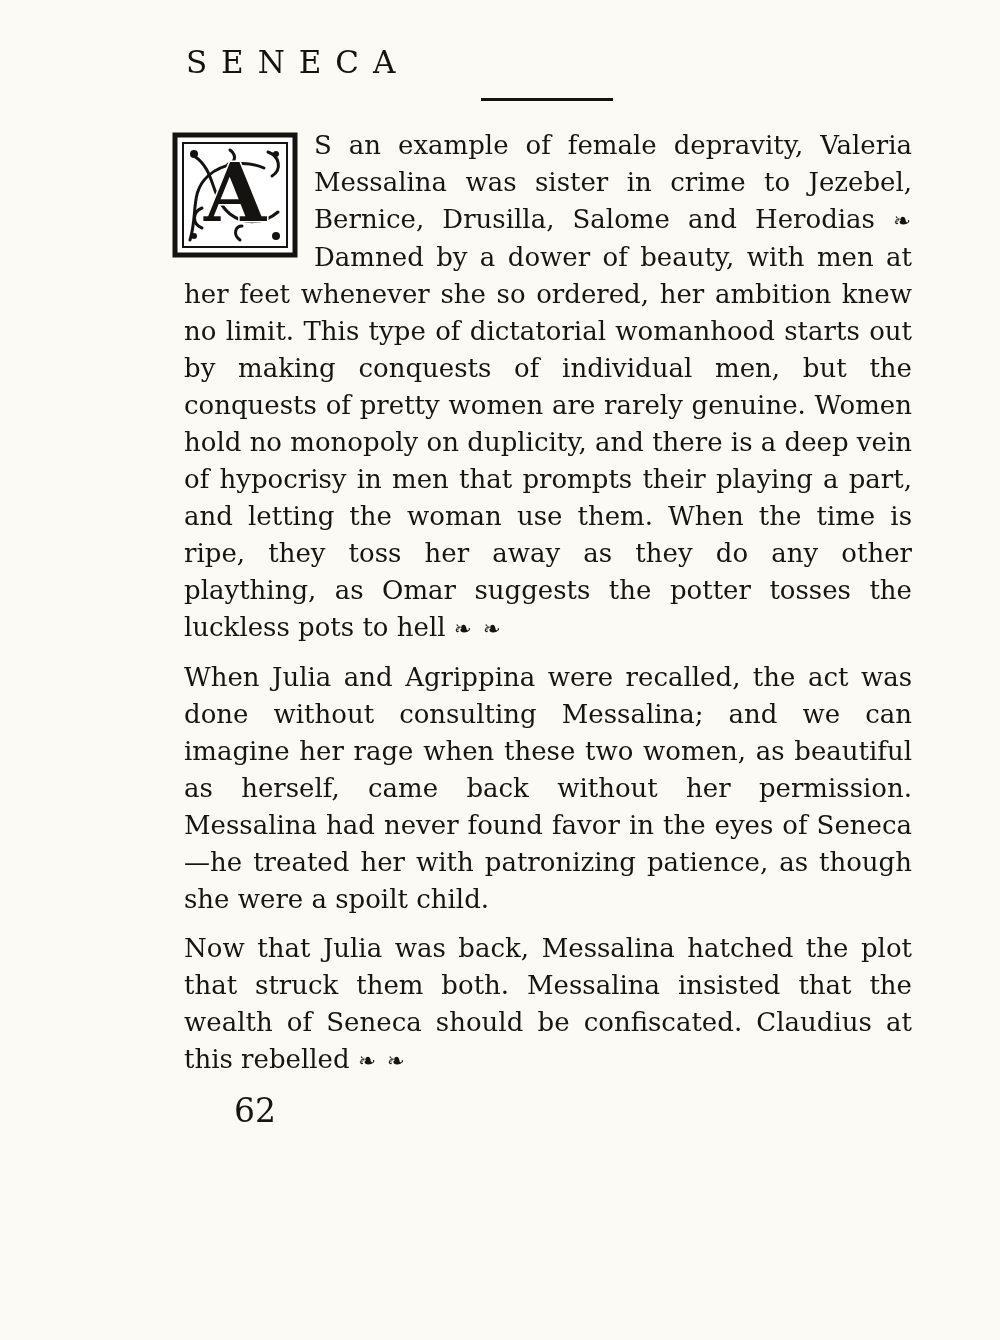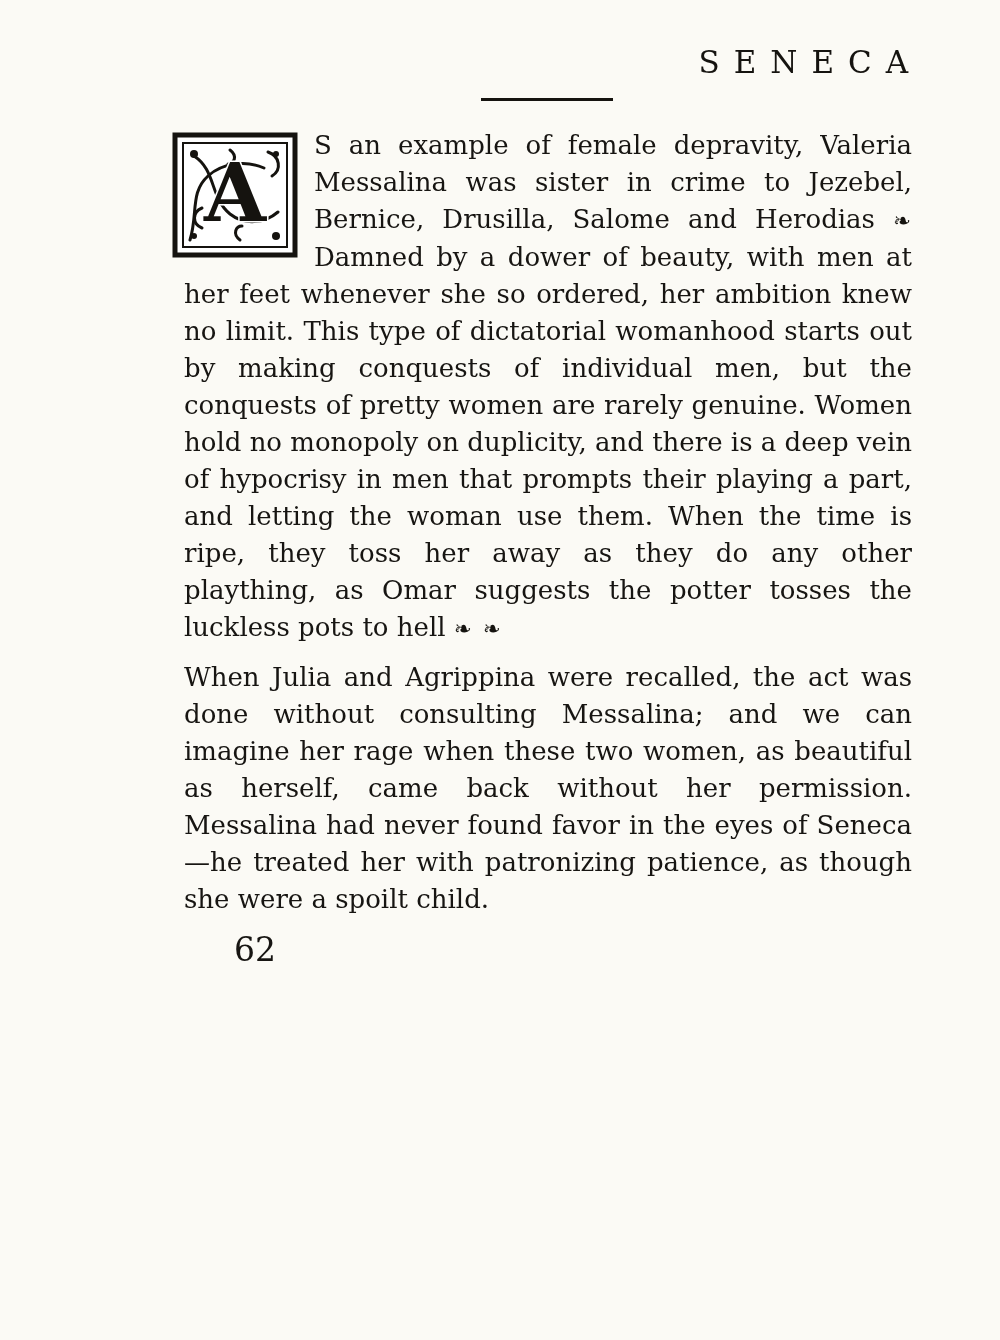--- a/index.html
+++ b/index.html
@@ -17,21 +17,21 @@
   .page {
     position: relative;
     width: 1000px;
     height: 1340px;
     box-sizing: border-box;
     padding-top: 44px;
   }
   .title-area {
     width: 750px;
     margin-left: 172px;
-    text-align: right;
+    text-align: left;
   }
   .page-title {
     font-size: 31px;
     font-weight: 400;
     letter-spacing: 0.45em;
     text-indent: 0.45em; 
     margin: 0;
     color: #15130f;
   }
   .title-rule {
@@ -109,18 +109,19 @@
           <circle cx="104" cy="104" r="4"></circle>
           <circle cx="104" cy="22" r="3"></circle>
           <circle cx="22" cy="104" r="3"></circle>
         </g>
         <text x="63" y="89" text-anchor="middle" font-size="80" font-family="DejaVu Serif, serif" font-weight="bold" fill="#15130f" stroke="#ffffff" stroke-width="3" paint-order="stroke">A</text>
       </svg>
     </span>
     <div id="paragraphs">
         <p><span>S an example of female depravity, Valeria Messalina was sister in crime to Jezebel, Bernice, Drusilla, Salome and Herodias </span><span class="fleuron">❧</span><span> Damned by a dower of beauty, with men at her feet whenever she so ordered, her ambition knew no limit. This type of dictatorial womanhood starts out by making conquests of individual men, but the conquests of pretty women are rarely genuine. Women hold no monopoly on duplicity, and there is a deep vein of hypocrisy in men that prompts their playing a part, and letting the woman use them. When the time is ripe, they toss her away as they do any other plaything, as Omar suggests the potter tosses the luckless pots to hell </span><span class="fleuron">❧</span><span class="fleuron">❧</span></p>
         <p><span>When Julia and Agrippina were recalled, the act was done without consulting Messalina; and we can imagine her rage when these two women, as beautiful as herself, came back without her permission. Messalina had never found favor in the eyes of Seneca—he treated her with patronizing patience, as though she were a spoilt child.</span></p>
+        <p><span>Now that Julia was back, Messalina hatched the plot that struck them both. Messalina insisted that the wealth of Seneca should be confiscated. Claudius at this rebelled </span><span class="fleuron">❧</span><span class="fleuron">❧</span></p>
       </div>
   </div>
 
   <div class="page-number">62</div>
 
 </div>
 
 </body></html>

